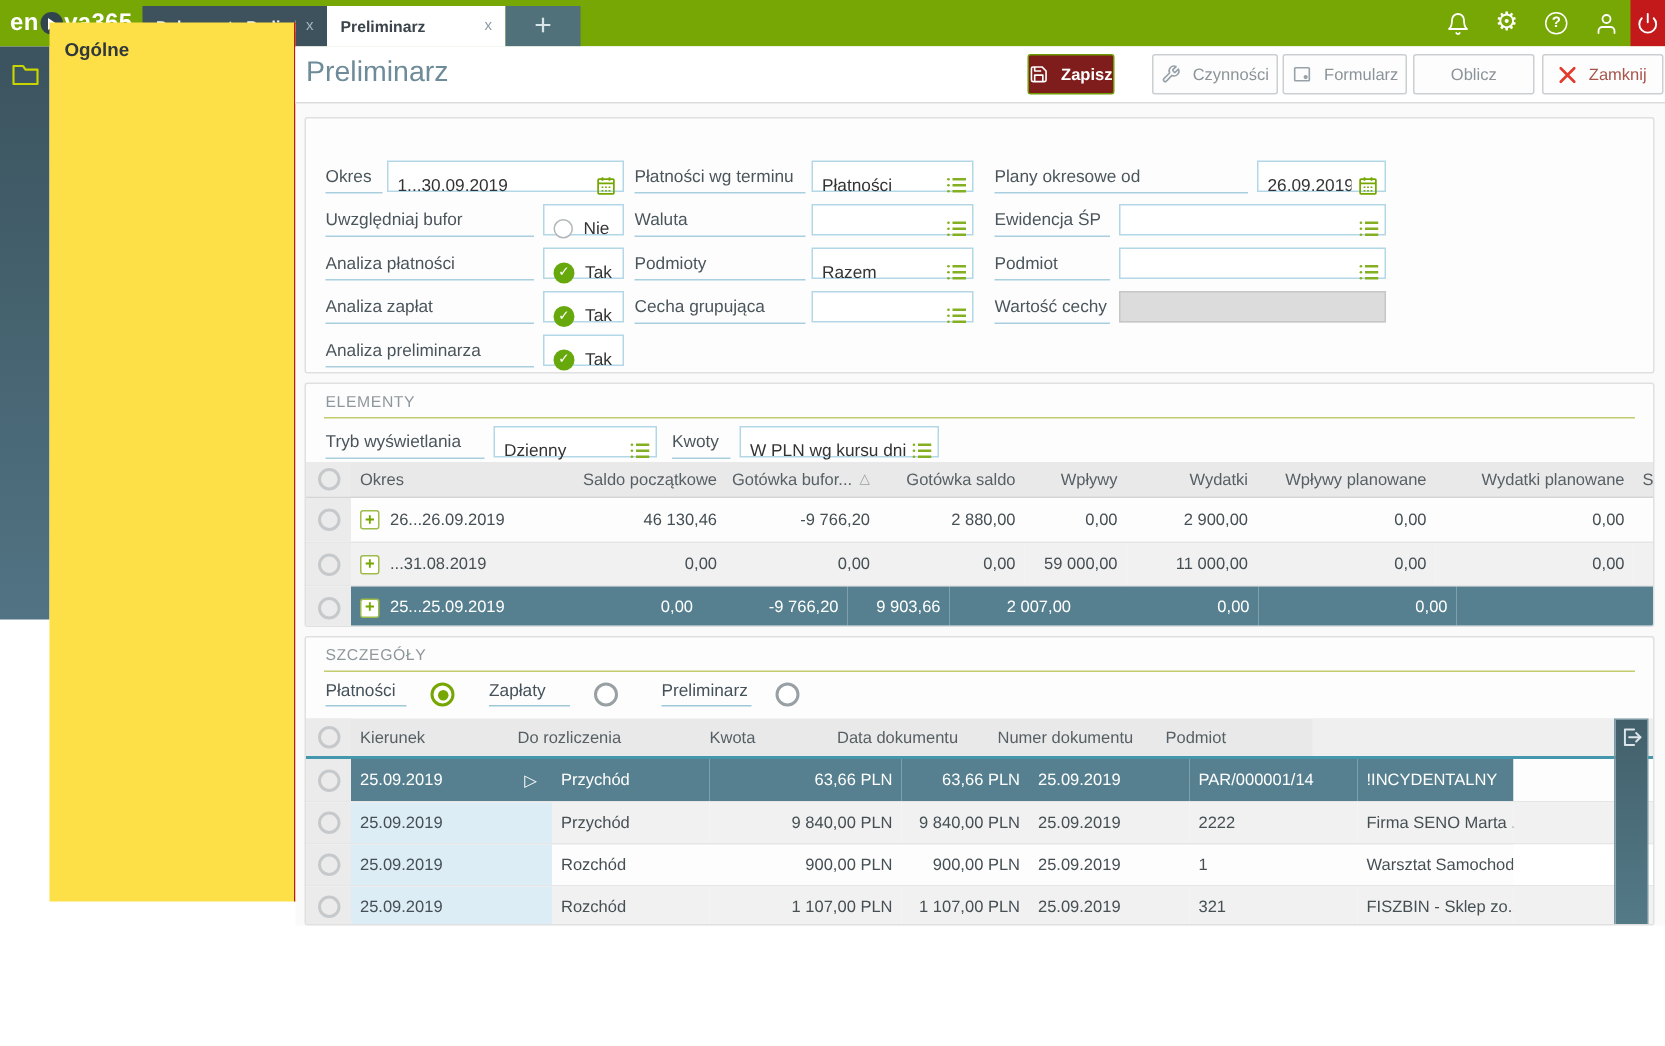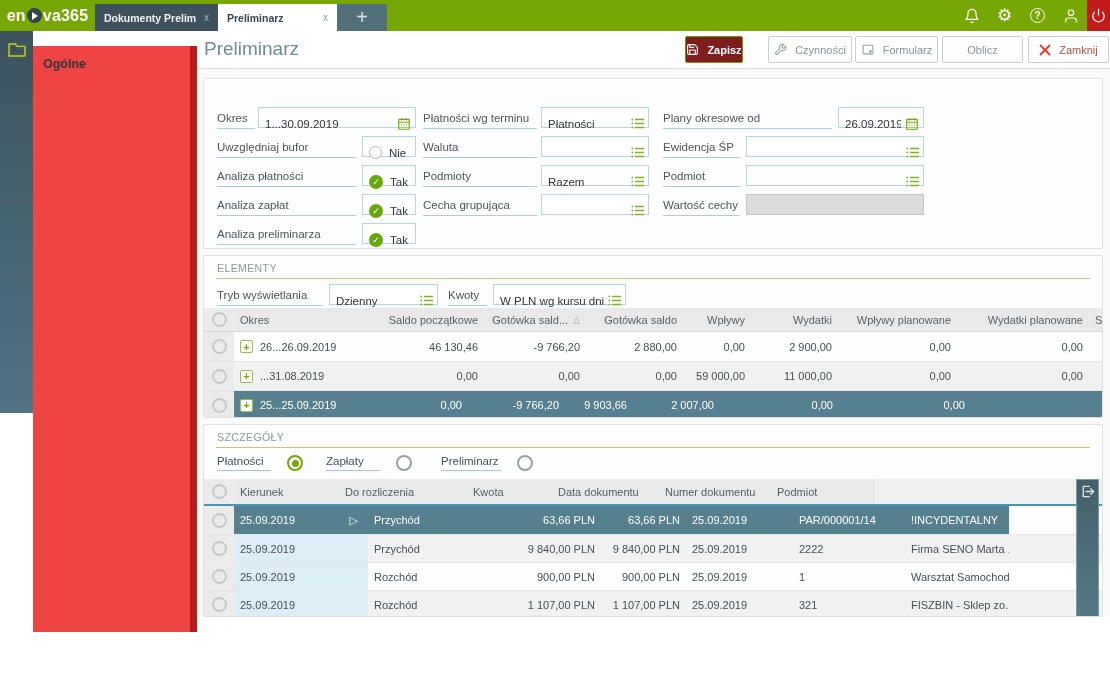--- a/index.html
+++ b/index.html
@@ -20,21 +20,21 @@
   .newtab{width:50px;height:27px;margin-top:4px;background:#507179;color:#d8e4e7;font-size:20px;font-weight:300;display:flex;align-items:center;justify-content:center;}
   .topicons{margin-left:auto;display:flex;height:31px;}
   .ticon{width:33px;display:flex;align-items:center;justify-content:center;}
   .ticon-power{width:23px;background:#c3191b;}
   .gear-glyph{font-family:"DejaVu Sans",sans-serif;font-size:17px;color:#fff;line-height:1;}
   .help-circle{width:15px;height:15px;border:1.6px solid #fff;border-radius:50%;color:#fff;font-size:10px;font-weight:700;display:flex;align-items:center;justify-content:center;box-sizing:border-box;}
 
   
   .rail{position:absolute;left:0;top:31px;width:33px;height:382px;background:linear-gradient(180deg,#3b535e 0%,#517383 100%);}
   .rail .folder{display:block;margin:11px auto 0 auto;}
-  .sidebar{position:absolute;left:33px;top:46px;width:164px;height:586px;background:#ef4444;border-right:7px solid #b91c1c;box-sizing:border-box;}
+  .sidebar{position:absolute;left:33px;top:15px;width:164px;height:586px;background:#fde047;border-right:1px solid #b91c1c;box-sizing:border-box;}
   .sidebar-h{padding:11px 0 0 10px;font-size:12.5px;font-weight:700;color:#30383c;}
 
   
   .content{position:absolute;left:197px;top:31px;width:913px;height:586px;background:#fafafa;}
   .title-row{position:absolute;left:0;top:0;width:913px;height:38px;background:#fff;border-bottom:1px solid #dcdcdc;box-sizing:border-box;}
   .page-title{position:absolute;left:7px;top:7px;font-size:19px;color:#6d8b98;}
   .btn{position:absolute;top:5px;height:27px;box-sizing:border-box;border:1px solid #cbcfd1;background:#fdfdfd;border-radius:2px;display:flex;align-items:center;justify-content:center;gap:8px;font-size:11px;color:#8b9499;cursor:default;}
   .btn-save{left:488px;width:58px;background:#7f1d1d;border-color:#6d9a00;color:#fff;font-weight:700;}
   .btn-actions{left:571px;width:84px;}
   .btn-form{left:658px;width:83px;}
@@ -377,21 +377,21 @@
       </div>
 
       <div class="etable">
         <div class="thead e-thead">
           <div class="th c-sel ec0">
               <span class="radio"></span>
             </div>
           <div class="th ec1">Okres</div>
           <div class="th ec2 r">Saldo początkowe</div>
           <div class="th ec3 r">
-              <span>Gotówka sald...</span>
+              <span>Gotówka bufor...</span>
               <span class="sort">△</span>
             </div>
           <div class="th ec4 r">Gotówka saldo</div>
           <div class="th ec5 r">Wpływy</div>
           <div class="th ec6 r">Wydatki</div>
           <div class="th ec7 r">Wpływy planowane</div>
           <div class="th ec8 r">Wydatki planowane</div>
           <div class="th ec9">S</div>
         </div>
         <div class="tbody">

